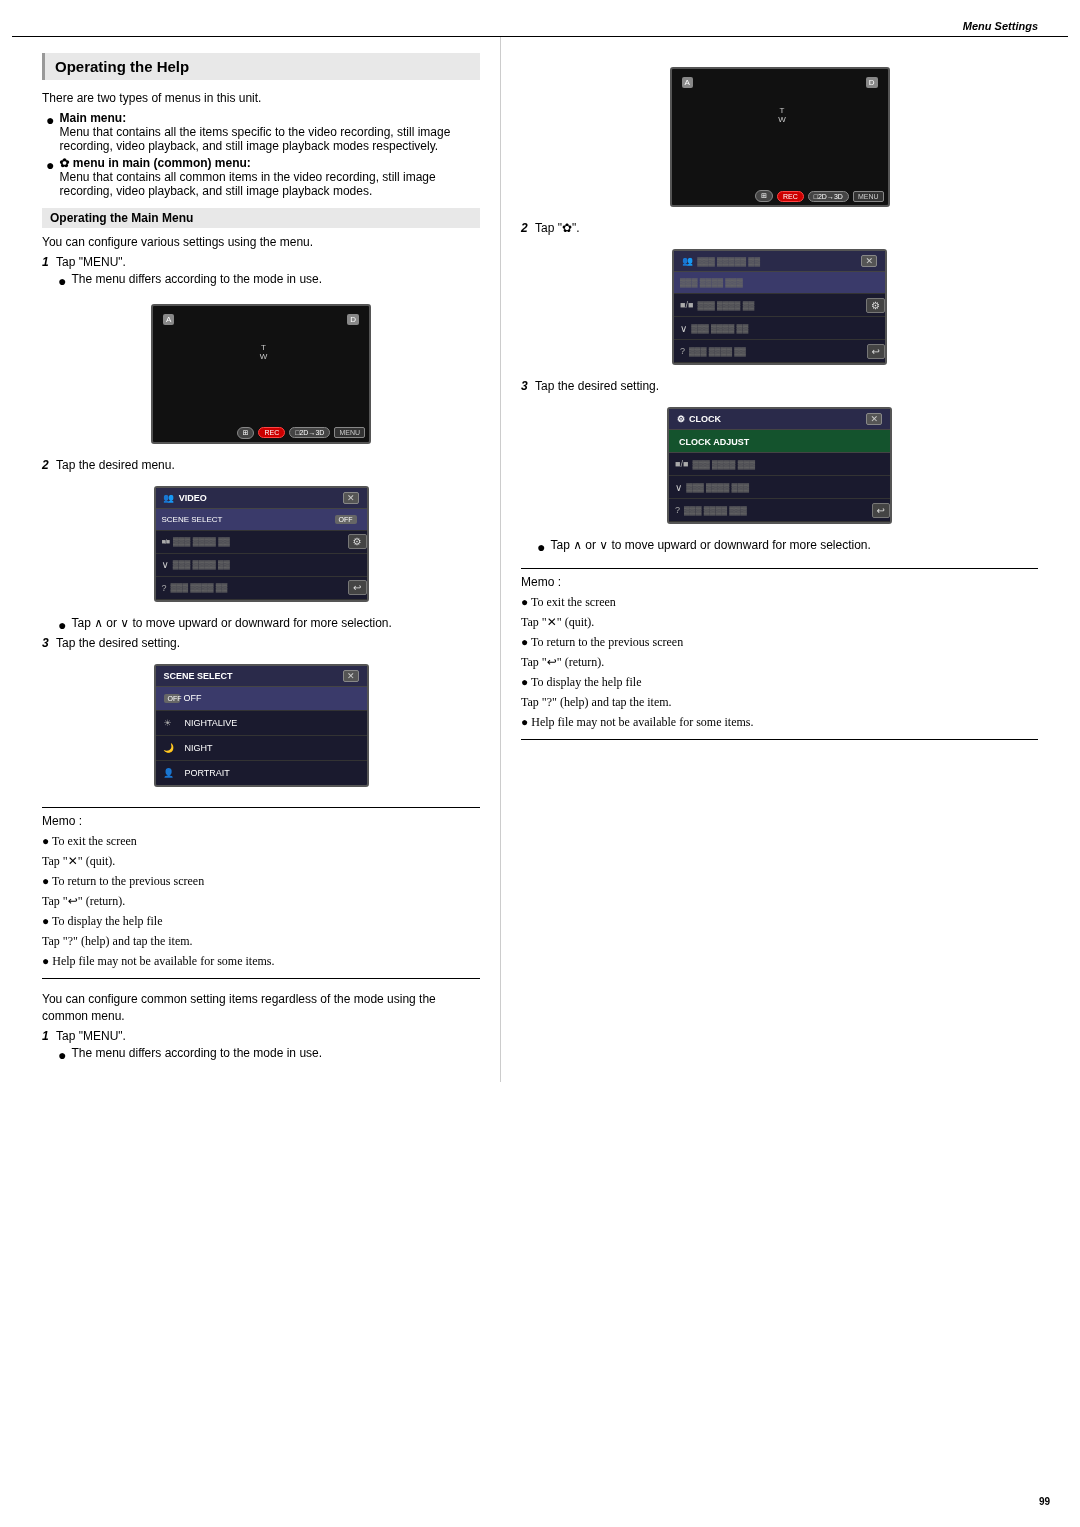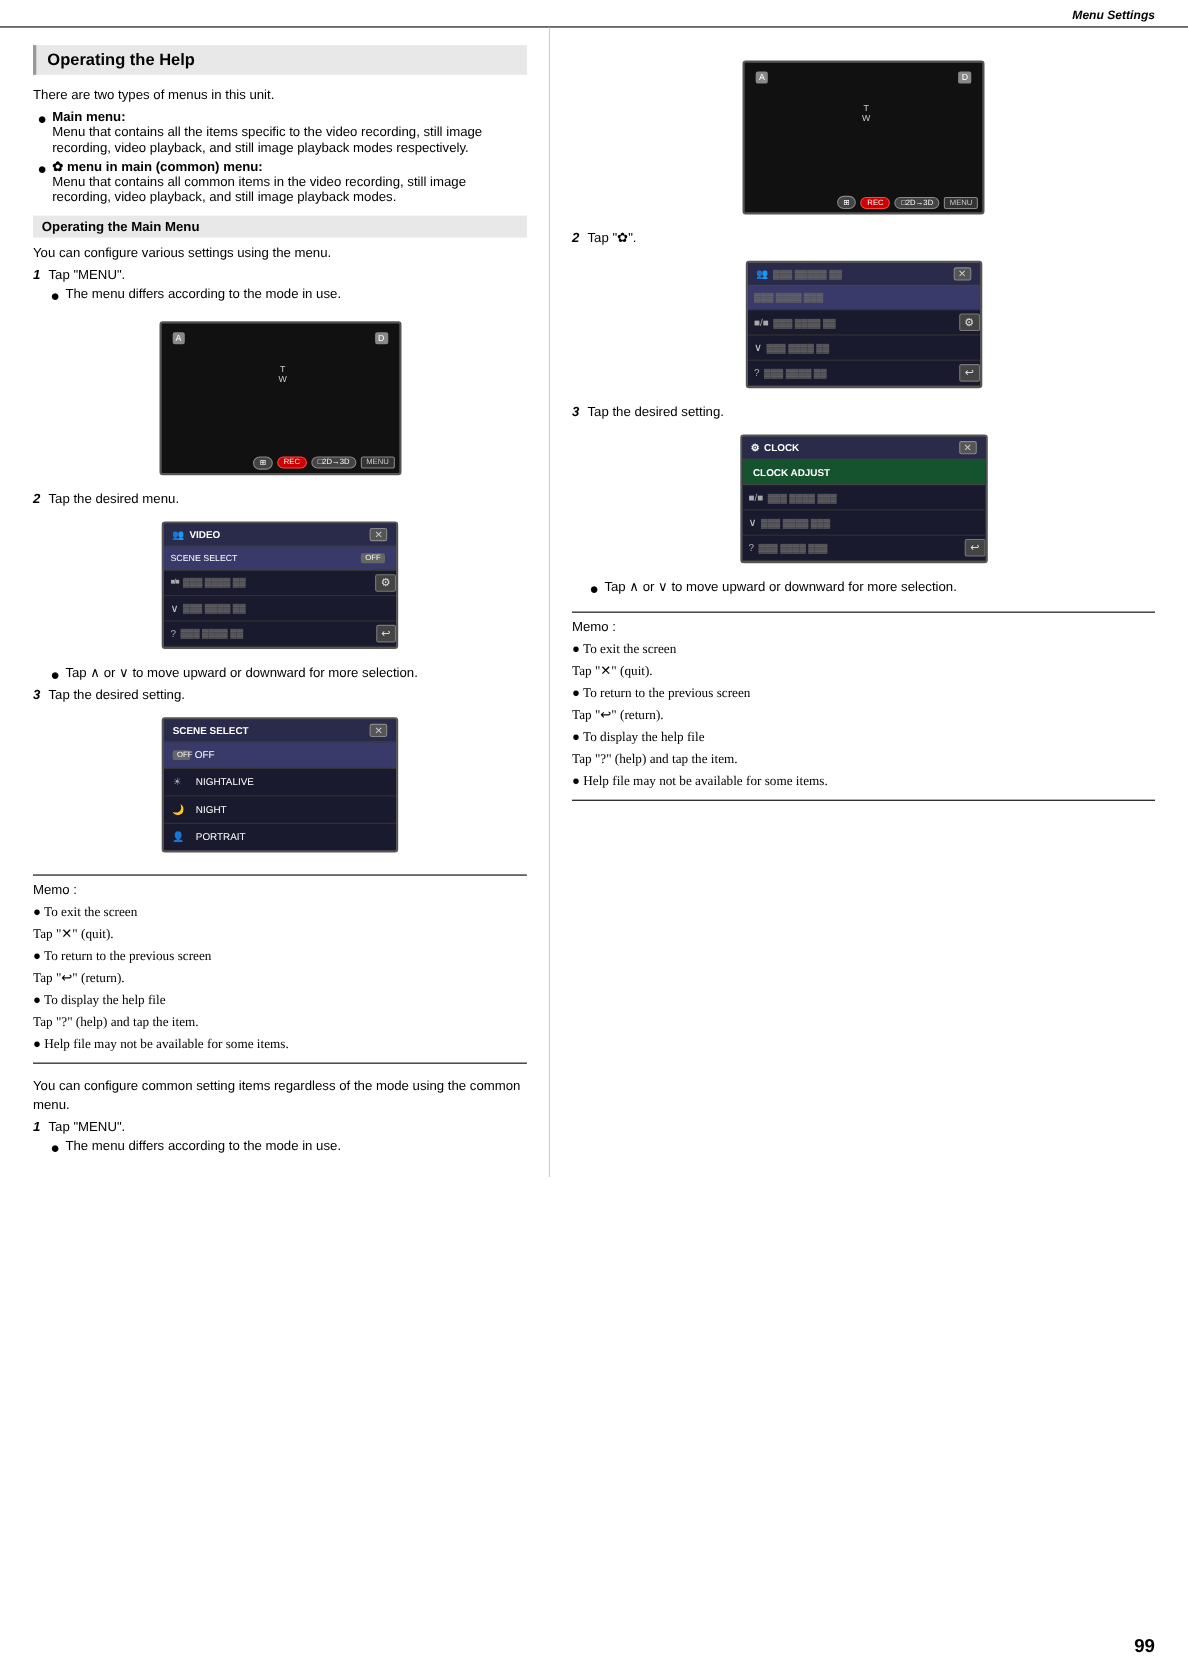--- a/index.html
+++ b/index.html
@@ -9,21 +9,21 @@
       background: #fff;
       color: #000;
       width: 1080px;
       min-height: 1527px;
       position: relative;
     }
 
     .page-container {
       width: 1080px;
       min-height: 1527px;
-      padding: 0;
+      padding: 12px;
       position: relative;
     }
 
     
     .page-header {
       text-align: right;
       padding: 8px 30px 4px 30px;
       border-bottom: 1px solid #000;
       font-size: 11px;
       font-weight: bold;
@@ -382,21 +382,21 @@
       margin-bottom: 2px;
       line-height: 1.5;
       font-family: Liberation Serif, serif;
     }
 
     
     .page-number {
       position: absolute;
       bottom: 20px;
       right: 30px;
-      font-size: 17px;
+      font-size: 10px;
       font-weight: bold;
     }
 
     .bold { font-weight: bold; }
     .italic { font-style: italic; }
 
     .right-screen-wrapper {
       display: flex;
       justify-content: center;
       margin: 6px 0;

